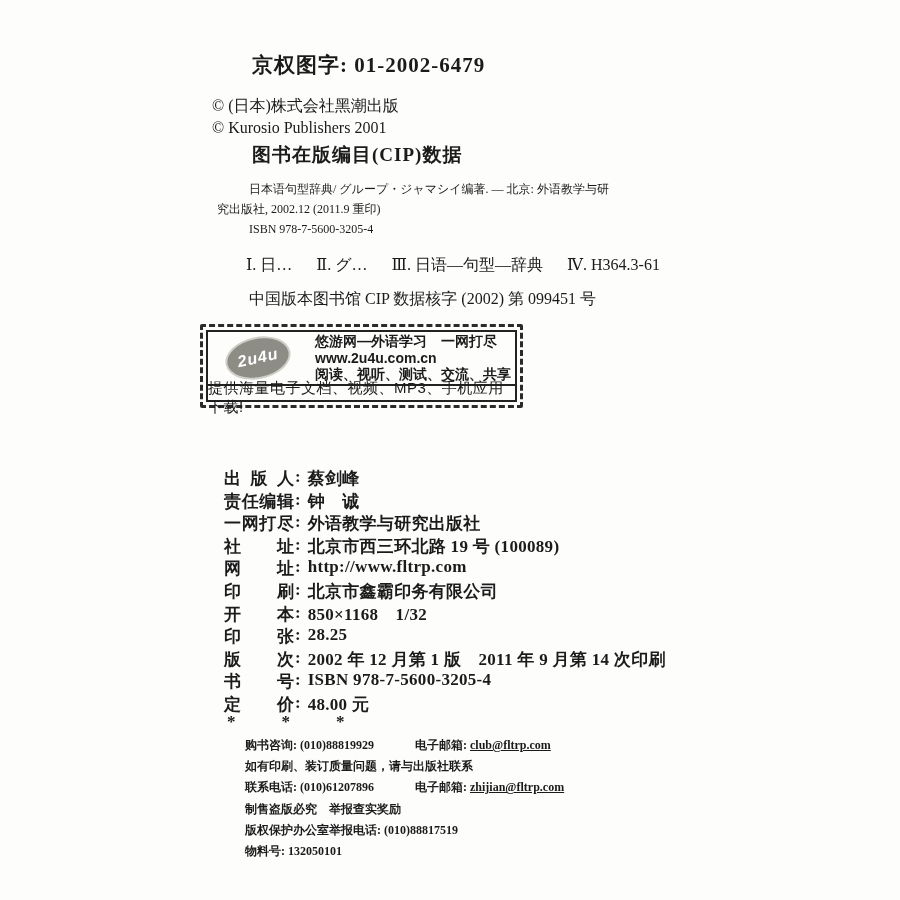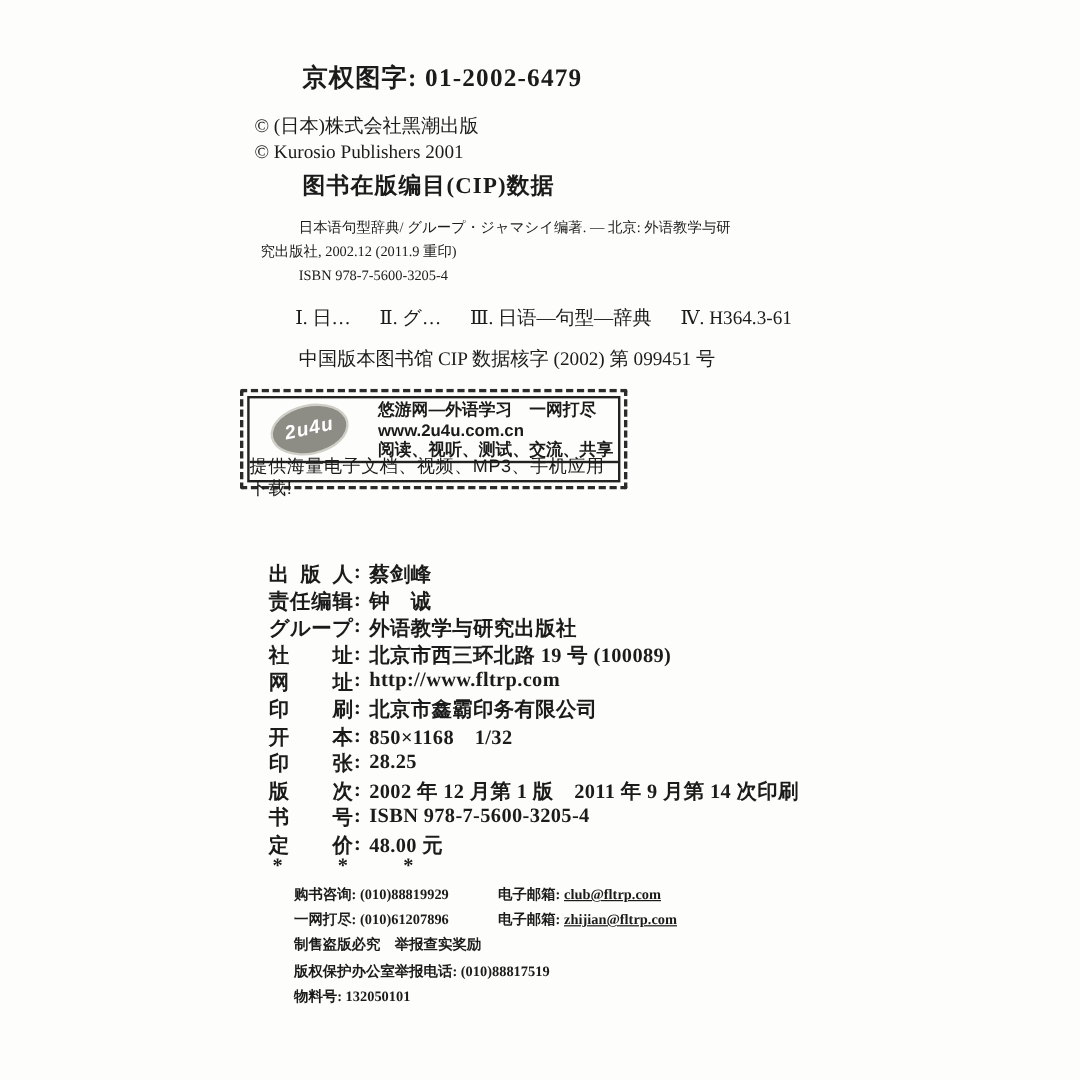--- a/index.html
+++ b/index.html
@@ -105,21 +105,21 @@
       <span class="plabel">出版人</span>
         <span class="pcolon">:</span>
         <span class="pvalue">蔡剑峰</span>
     </div>
     <div class="pubrow">
       <span class="plabel">责任编辑</span>
         <span class="pcolon">:</span>
         <span class="pvalue">钟　诚</span>
     </div>
     <div class="pubrow">
-      <span class="plabel">グループ</span>
+      <span class="plabel">一网打尽</span>
         <span class="pcolon">:</span>
         <span class="pvalue">外语教学与研究出版社</span>
     </div>
     <div class="pubrow">
       <span class="plabel">社址</span>
         <span class="pcolon">:</span>
         <span class="pvalue">北京市西三环北路 19 号 (100089)</span>
     </div>
     <div class="pubrow">
       <span class="plabel">网址</span>
@@ -164,22 +164,23 @@
     <span>*</span>
   </div>
 
   <div class="abs contact">
     <div>
       <span>购书咨询:</span>
       <span>(010)88819929</span><span class="gap"></span>
       <span>电子邮箱:</span>
       <span class="email">club@fltrp.com</span>
     </div>
+    <div>如有印刷、装订质量问题，请与出版社联系</div>
     <div>
-      <span>一网打尽:</span>
+      <span>联系电话:</span>
       <span>(010)61207896</span><span class="gap"></span>
       <span>电子邮箱:</span>
       <span class="email">zhijian@fltrp.com</span>
     </div>
     <div>制售盗版必究　举报查实奖励</div>
     <div>
       <span>版权保护办公室举报电话:</span>
       <span>(010)88817519</span>
     </div>
     <div>

